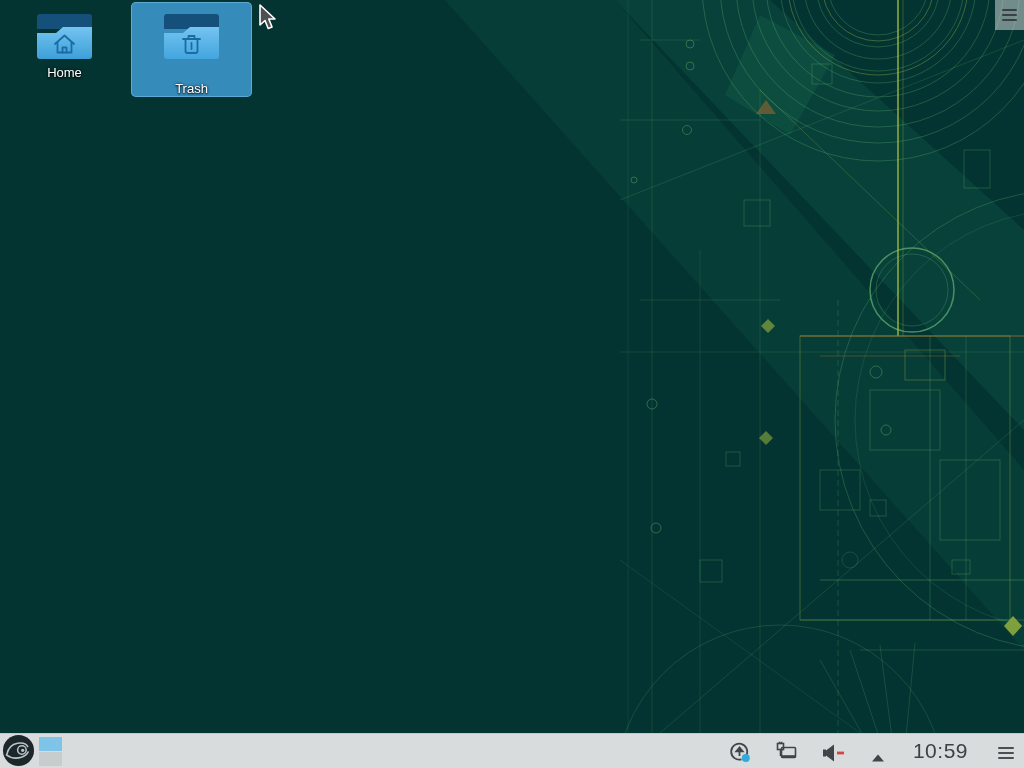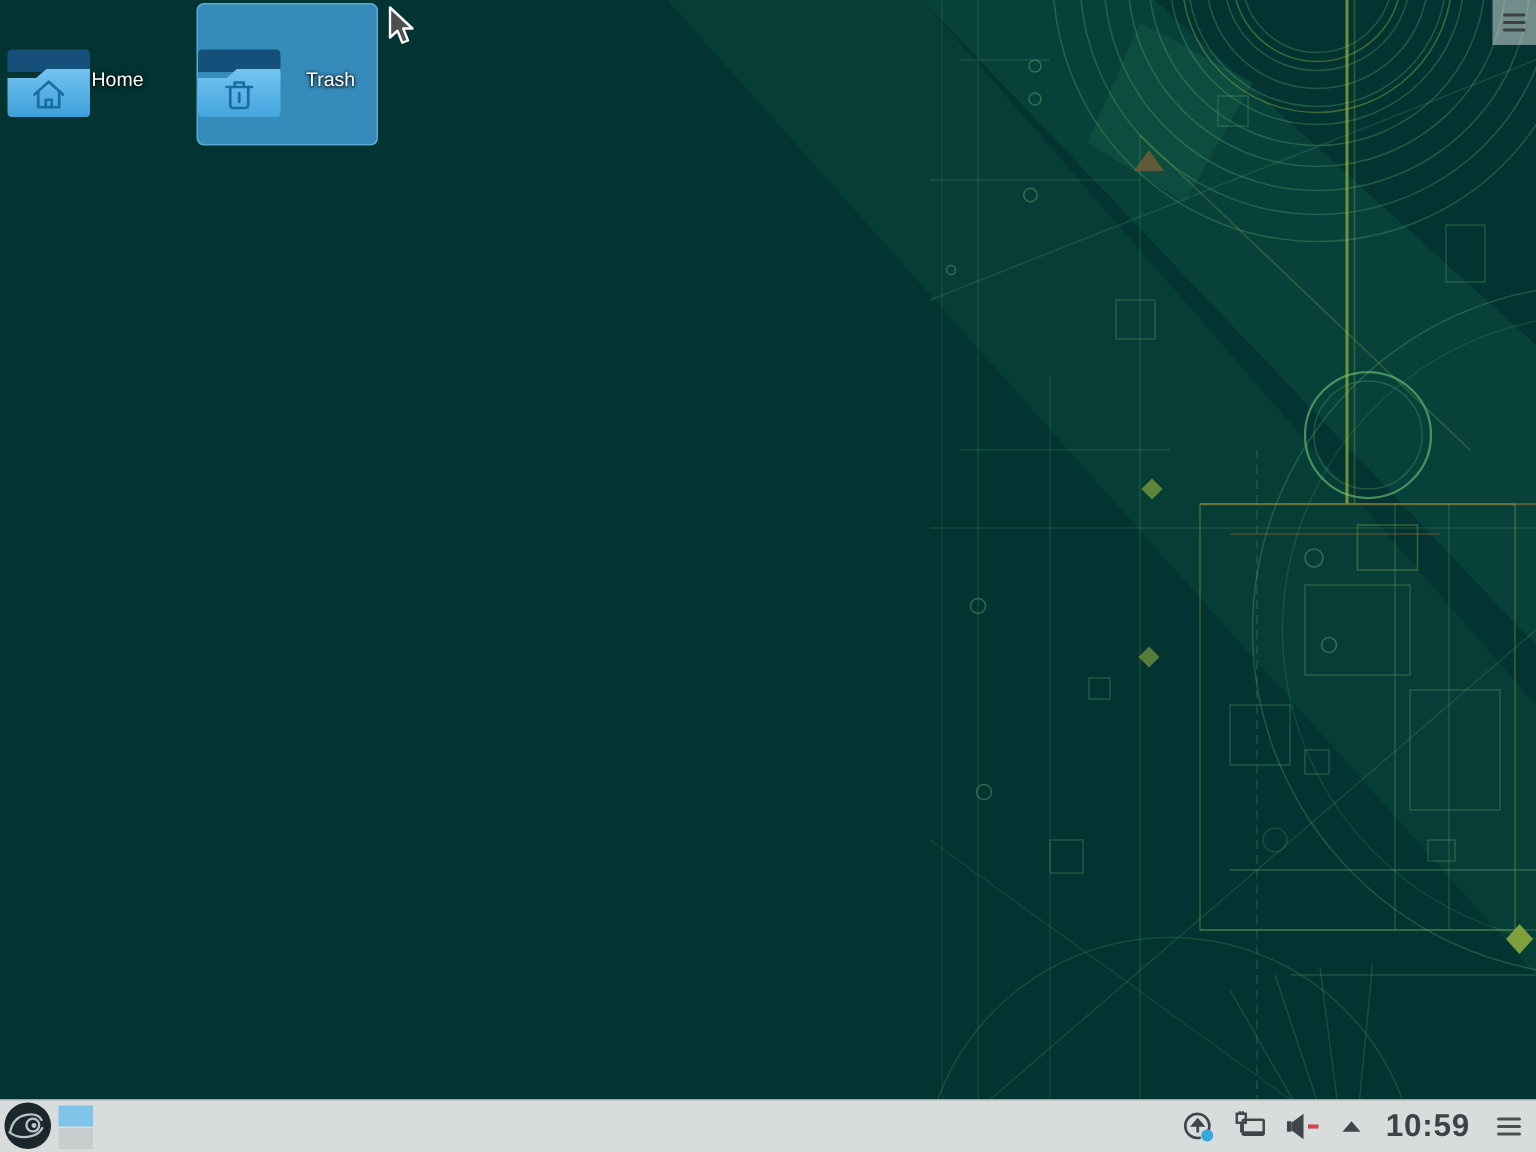--- a/index.html
+++ b/index.html
@@ -6,21 +6,21 @@
   body{
     width:1024px;height:768px;overflow:hidden;position:relative;
     font-family:"Liberation Sans", sans-serif;
     background:#033431;
   }
   
   .wallpaper{position:absolute;left:0;top:0;width:1024px;height:733px;}
   
   .icon-cell{
     position:absolute;top:2px;width:121px;height:95px;
-    display:flex;flex-direction:row;align-items:center;
+    display:flex;flex-direction:column;align-items:center;
     border-radius:5px;cursor:default;
   }
   .icon-cell.selected{
     background:rgba(57,148,199,0.92);
     box-shadow:0 0 0 1px rgba(120,195,235,0.55) inset;
     gap:16px;
   }
   .icon-cell .fold{margin-top:11px;width:57px;height:47px;}
   .icon-label{
     margin-top:5px;font-size:13px;color:#ffffff;line-height:15px;
@@ -39,21 +39,21 @@
     position:absolute;left:0;bottom:0;width:1024px;height:35px;
     background:#d8dcdd;border-top:1px solid #c3c8c9;box-sizing:border-box;
     display:flex;align-items:center;padding:0 8px 0 2px;
   }
   .launcher{width:33px;height:33px;margin-top:-1px;}
   .pager{display:flex;flex-direction:column;margin-left:4px;gap:1px;}
   .pager .vd{width:23px;height:14px;}
   .pager .vd.active{background:#7ec3e8;}
   .pager .vd.inactive{background:#c7cdcd;}
   .spacer{flex:1;}
-  .tray{display:flex;align-items:center;gap:12px;font-weight:bold;}
+  .tray{display:flex;align-items:flex-end;gap:24px;}
   .tray-icon{display:block;}
   .clock{
     font-size:21px;color:#3c4245;letter-spacing:0.5px;
     margin-left:4px;margin-right:4px;
   }
   .panel-menu{display:flex;flex-direction:column;gap:3px;padding:4px 2px;}
   .panel-menu span{display:block;width:16px;height:2px;background:#4a5052;border-radius:1px;}
   .tb-lines{display:flex;flex-direction:column;gap:3px;}
   .tb-lines span{display:block;width:15px;height:2px;background:#3a4143;border-radius:1px;}
 </style>

